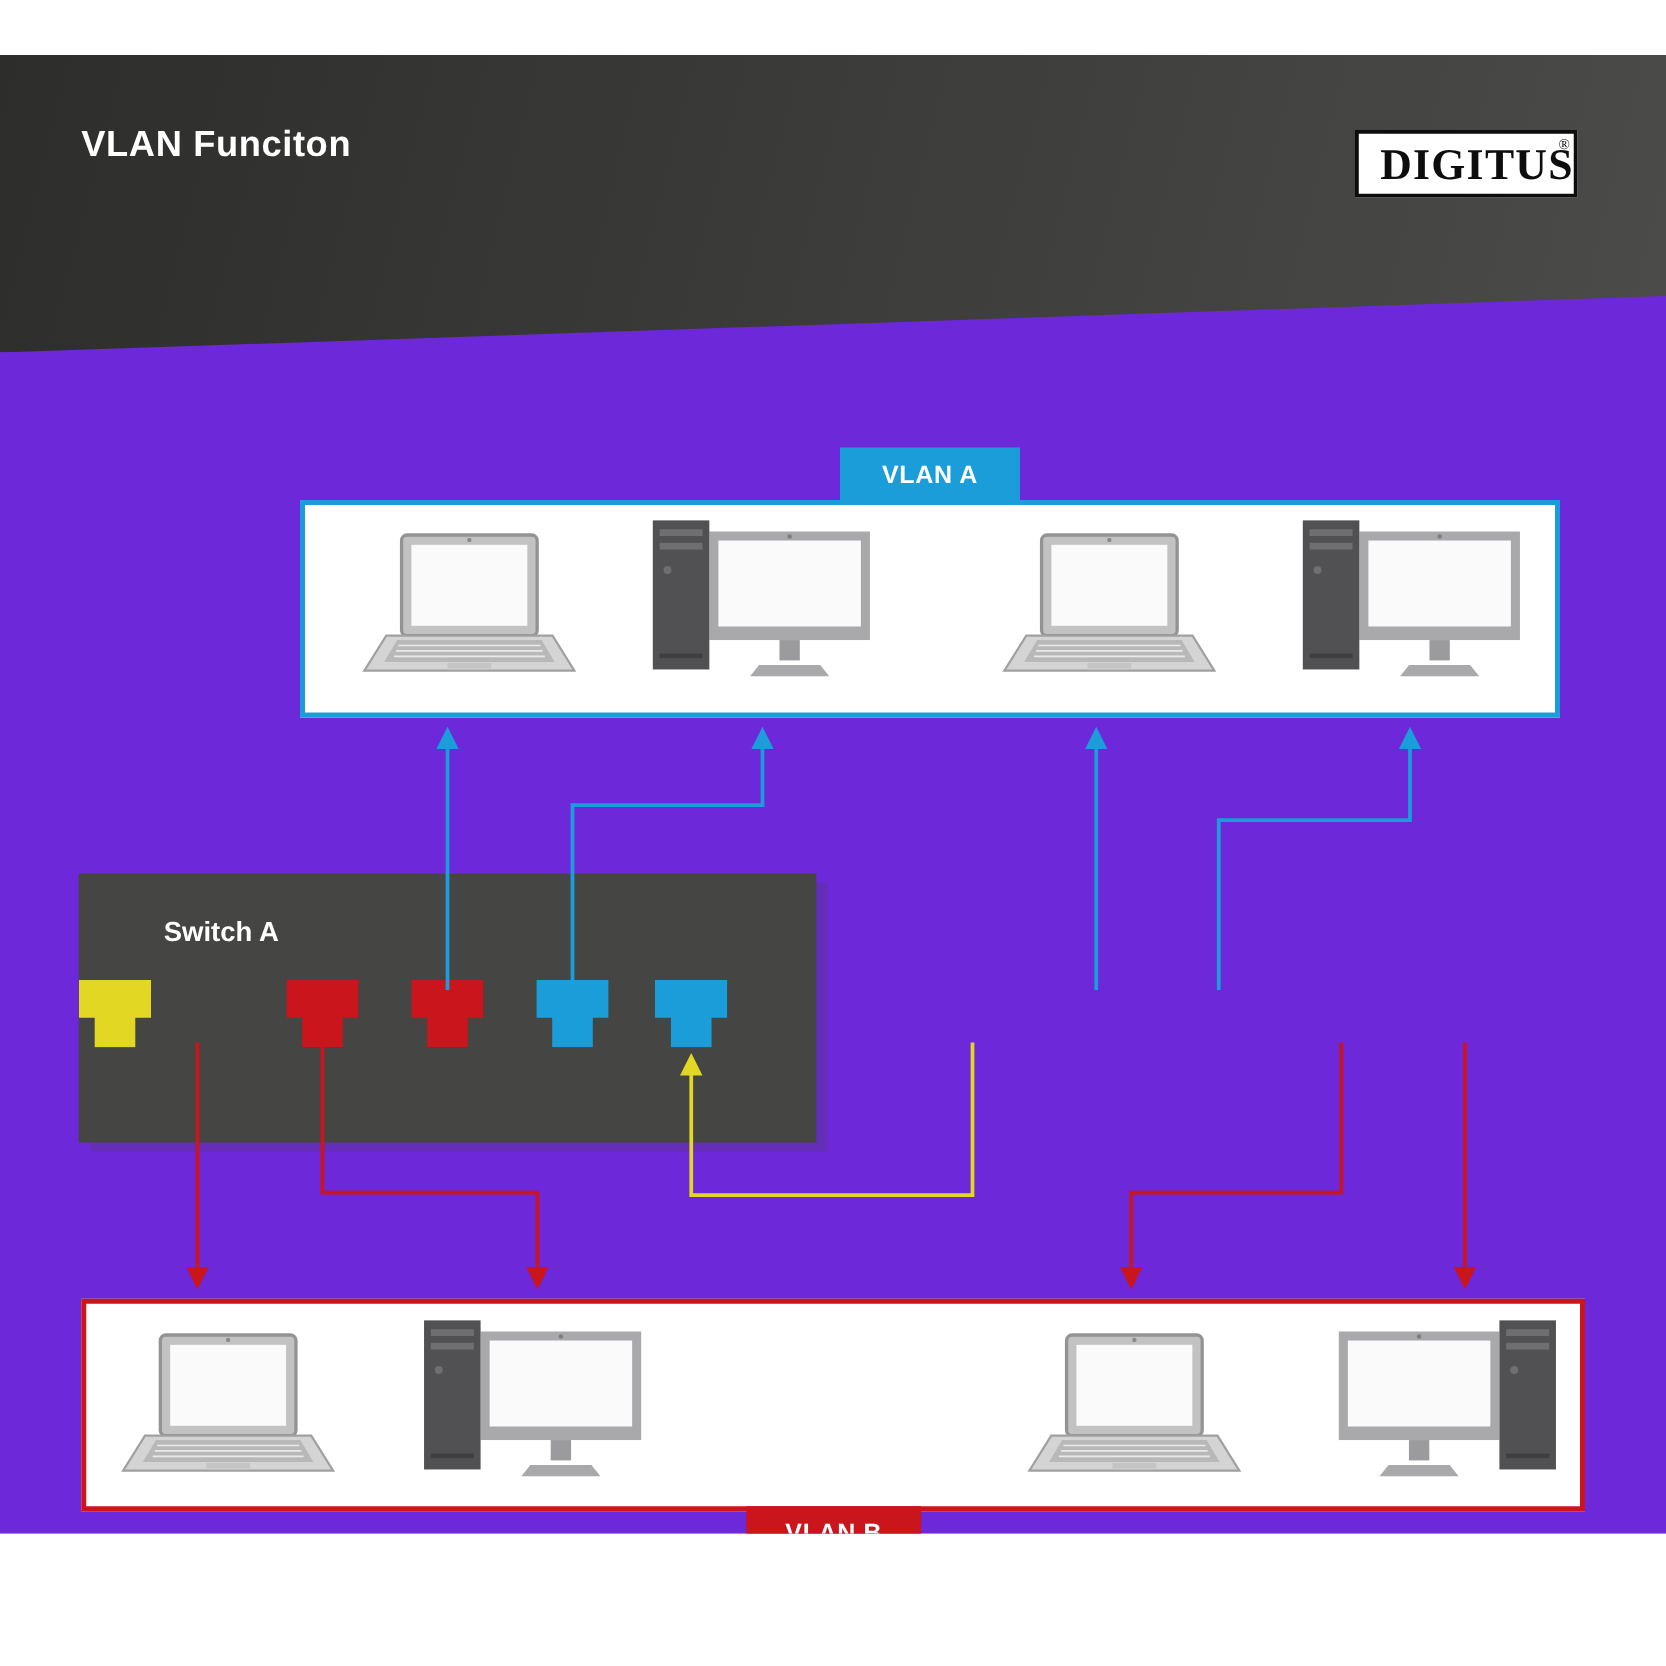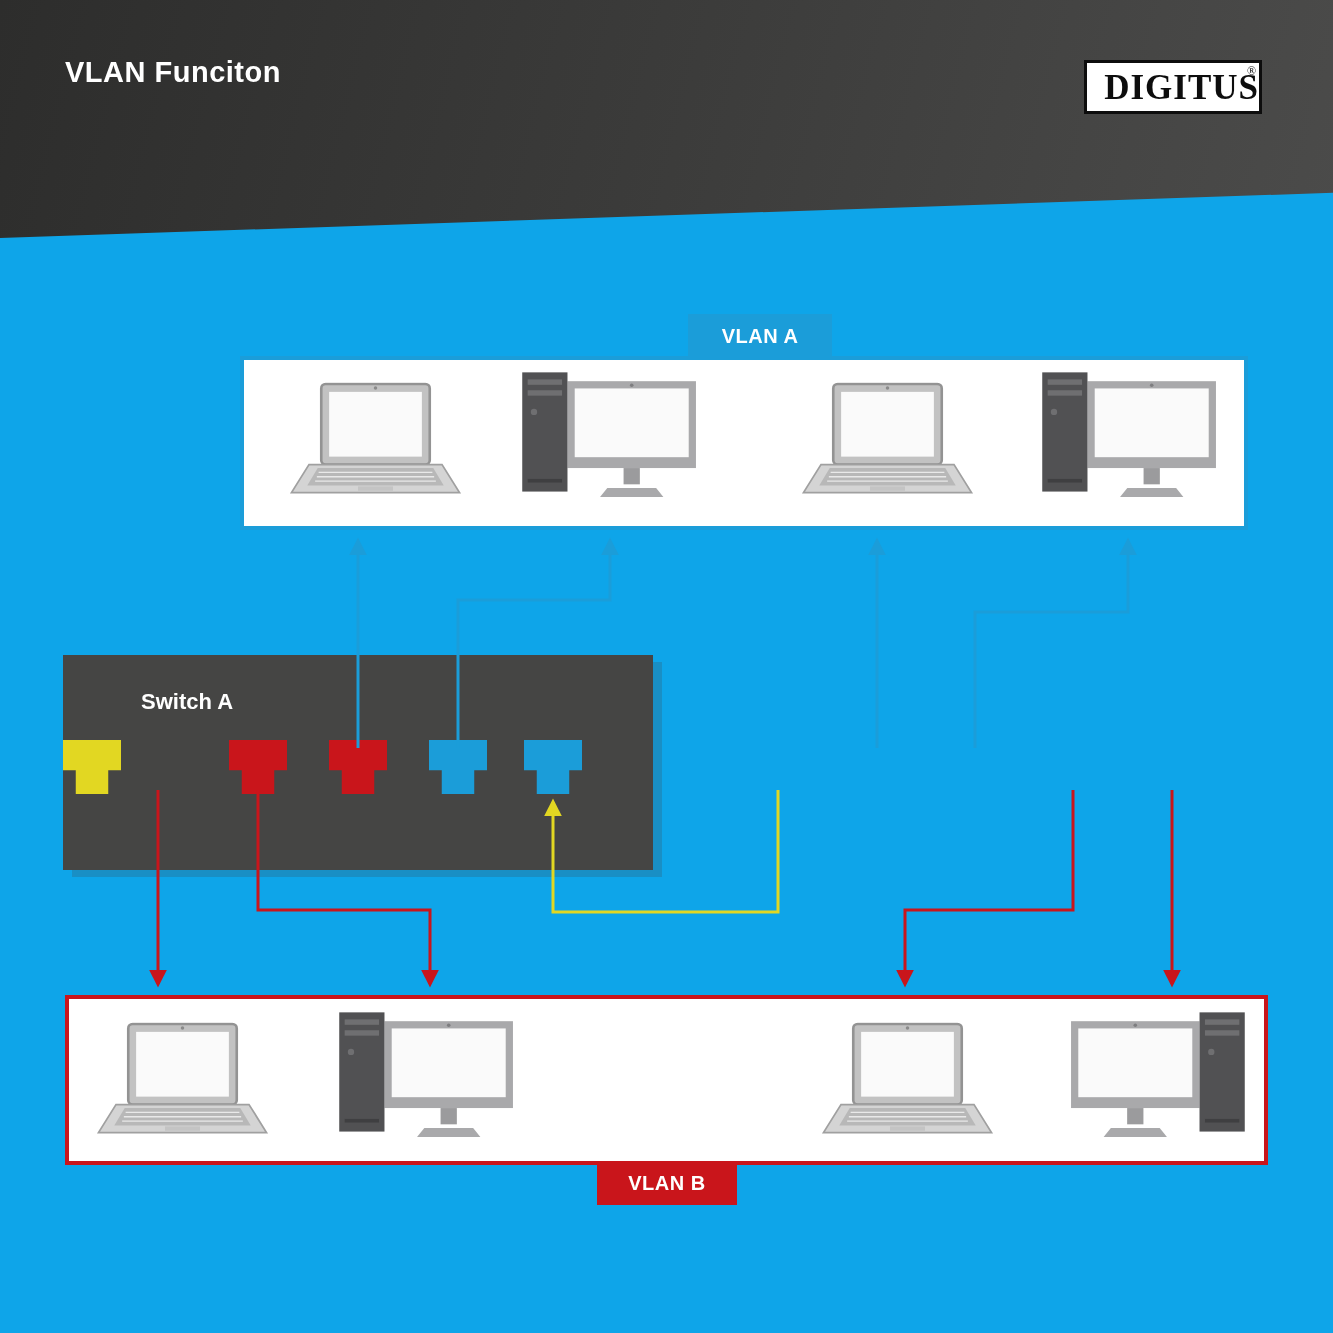--- a/index.html
+++ b/index.html
@@ -1,18 +1,19 @@
 <!DOCTYPE html>
 <html style="--blue: #1B9DD9; --red: #C9151B; --yellow: #E2D722; --switch-bg: #454544; --header-dark: #2D2D2C; --header-light: #4B4B4A;"><head>
 <meta charset="utf-8">
 <style>
   html,body{margin:0;padding:0;background:#fff;}
   .canvas{
-    position:relative;width:1333px;height:1333px;background:#0ea5e9;overflow:hidden;
+    position:relative;width:1333px;height:1183px;background:#6d28d9;overflow:hidden;
     font-family:"Liberation Sans",sans-serif;
+    margin-top:44px;
   }
   
   .header{
     position:absolute;left:0;top:0;width:1333px;height:238px;
     background:linear-gradient(104deg,var(--header-dark) 0%,#3b3b3a 48%,var(--header-light) 100%);
     clip-path:polygon(0 0,100% 0,100% 81%,0 100%);
   }
   .title{
     position:absolute;left:65px;top:56px;color:#fff;font-size:29px;font-weight:700;letter-spacing:.5px;
   }
@@ -25,30 +26,30 @@
   }
   .logo-reg{position:absolute;top:1px;right:3px;font-size:12px;color:#0d0d0d;font-family:"Liberation Serif",serif;}
   
   .vlan-box{position:absolute;box-sizing:border-box;background:#fff;}
   .vlan-a-box{left:240px;top:356px;width:1008px;height:174px;border:4px solid var(--blue);}
   .vlan-b-box{left:65px;top:995px;width:1203px;height:170px;border:4px solid var(--red);}
   .vlan-label{
     position:absolute;display:flex;align-items:center;justify-content:center;
     color:#fff;font-weight:700;font-size:20px;letter-spacing:.5px;z-index:4;
   }
-  .vlan-a-label{left:688px;top:314px;width:144px;height:44px;background:var(--blue);}
+  .vlan-a-label{left:672px;top:314px;width:144px;height:44px;background:var(--blue);}
   .vlan-b-label{left:597px;top:1161px;width:140px;height:44px;background:var(--red);text-align:right;}
   
   .switch{
     position:absolute;width:590px;height:215px;background:var(--switch-bg);
     box-shadow:9px 7px 0 rgba(70,70,70,.22);
   }
   .switch-a{left:63px;top:655px;}
   .switch-b{left:680px;top:655px;}
-  .switch-label{position:absolute;left:78px;top:34px;color:#fff;font-size:22px;font-weight:700;}
+  .switch-label{position:absolute;left:68px;top:34px;color:#fff;font-size:22px;font-weight:700;}
   .switch-b .switch-label{left:65px;}
   .port{
     position:absolute;top:85px;width:58px;height:54px;
     clip-path:polygon(0 0,100% 0,100% 56%,78% 56%,78% 100%,22% 100%,22% 56%,0 56%);
     filter:drop-shadow(4px 4px 0 rgba(0,0,0,.25));
   }
   .port[data-color="red"]{background:var(--red);}
   .port[data-color="blue"]{background:var(--blue);}
   .port[data-color="yellow"]{background:var(--yellow);}
   .switch-a .port:nth-of-type(1){left:66px}

